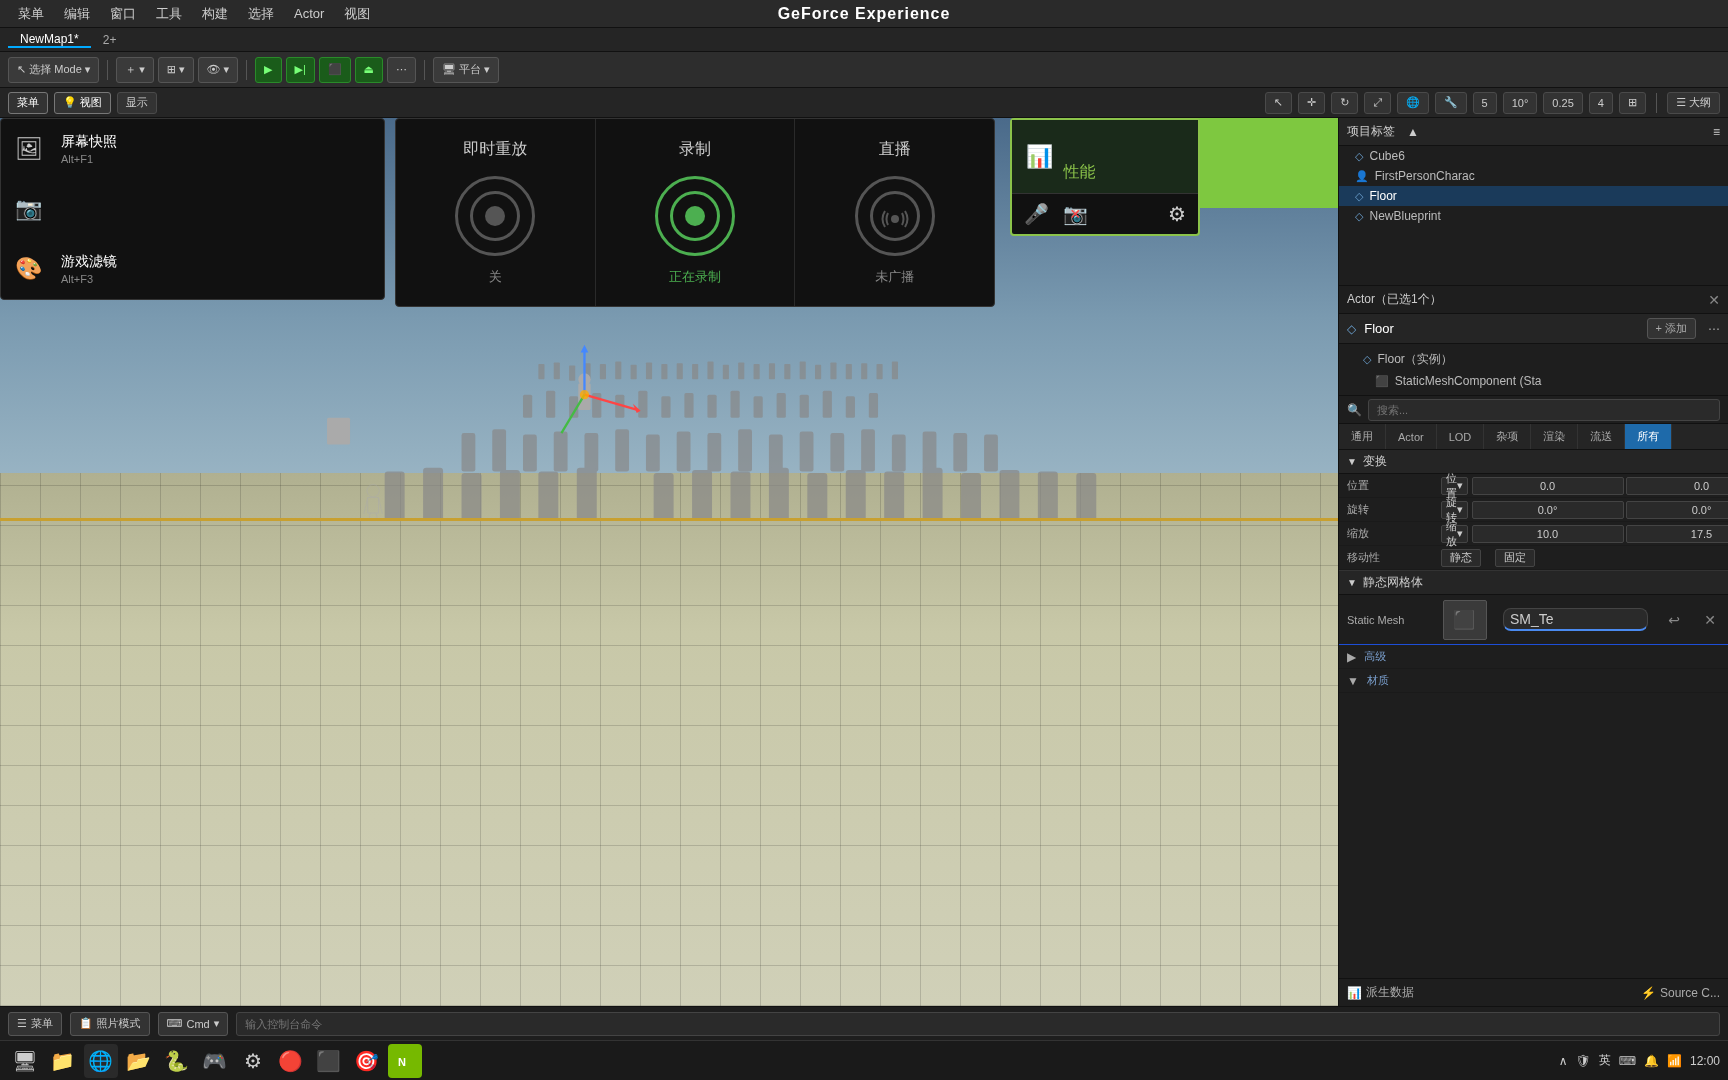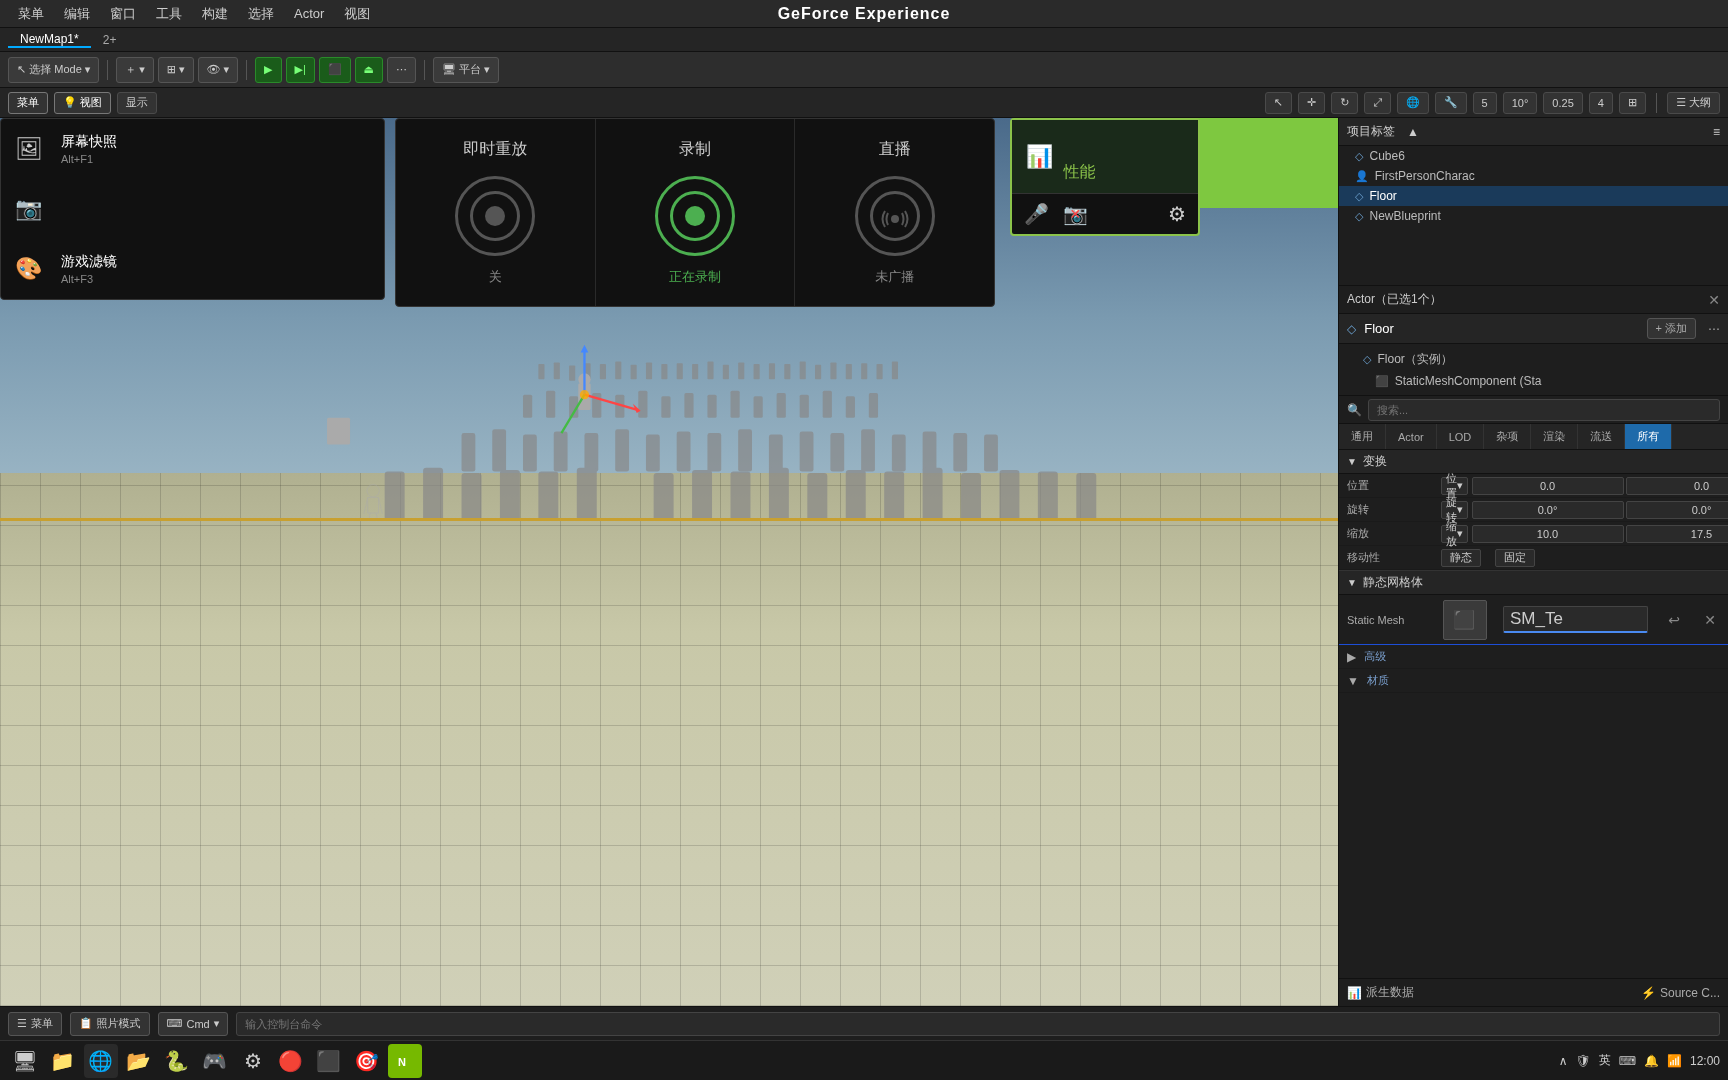--- a/index.html
+++ b/index.html
@@ -419,25 +419,25 @@
       border-radius: 2px;
       display: flex;
       align-items: center;
       justify-content: center;
       font-size: 18px;
       color: #888;
     }
     .mesh-name {
       flex: 1;
       color: #ccc;
-      font-size: 17px;
+      font-size: 14px;
       background: #2a2a2a;
       border: 1px solid #444;
       padding: 2px 6px;
-      border-radius: 2px;
+      border-radius: 8px;
       border-bottom: 2px solid #4a8af0;
     }
     .mesh-action-btn {
       width: 20px;
       height: 20px;
       display: flex;
       align-items: center;
       justify-content: center;
       color: #888;
       font-size: 14px;

